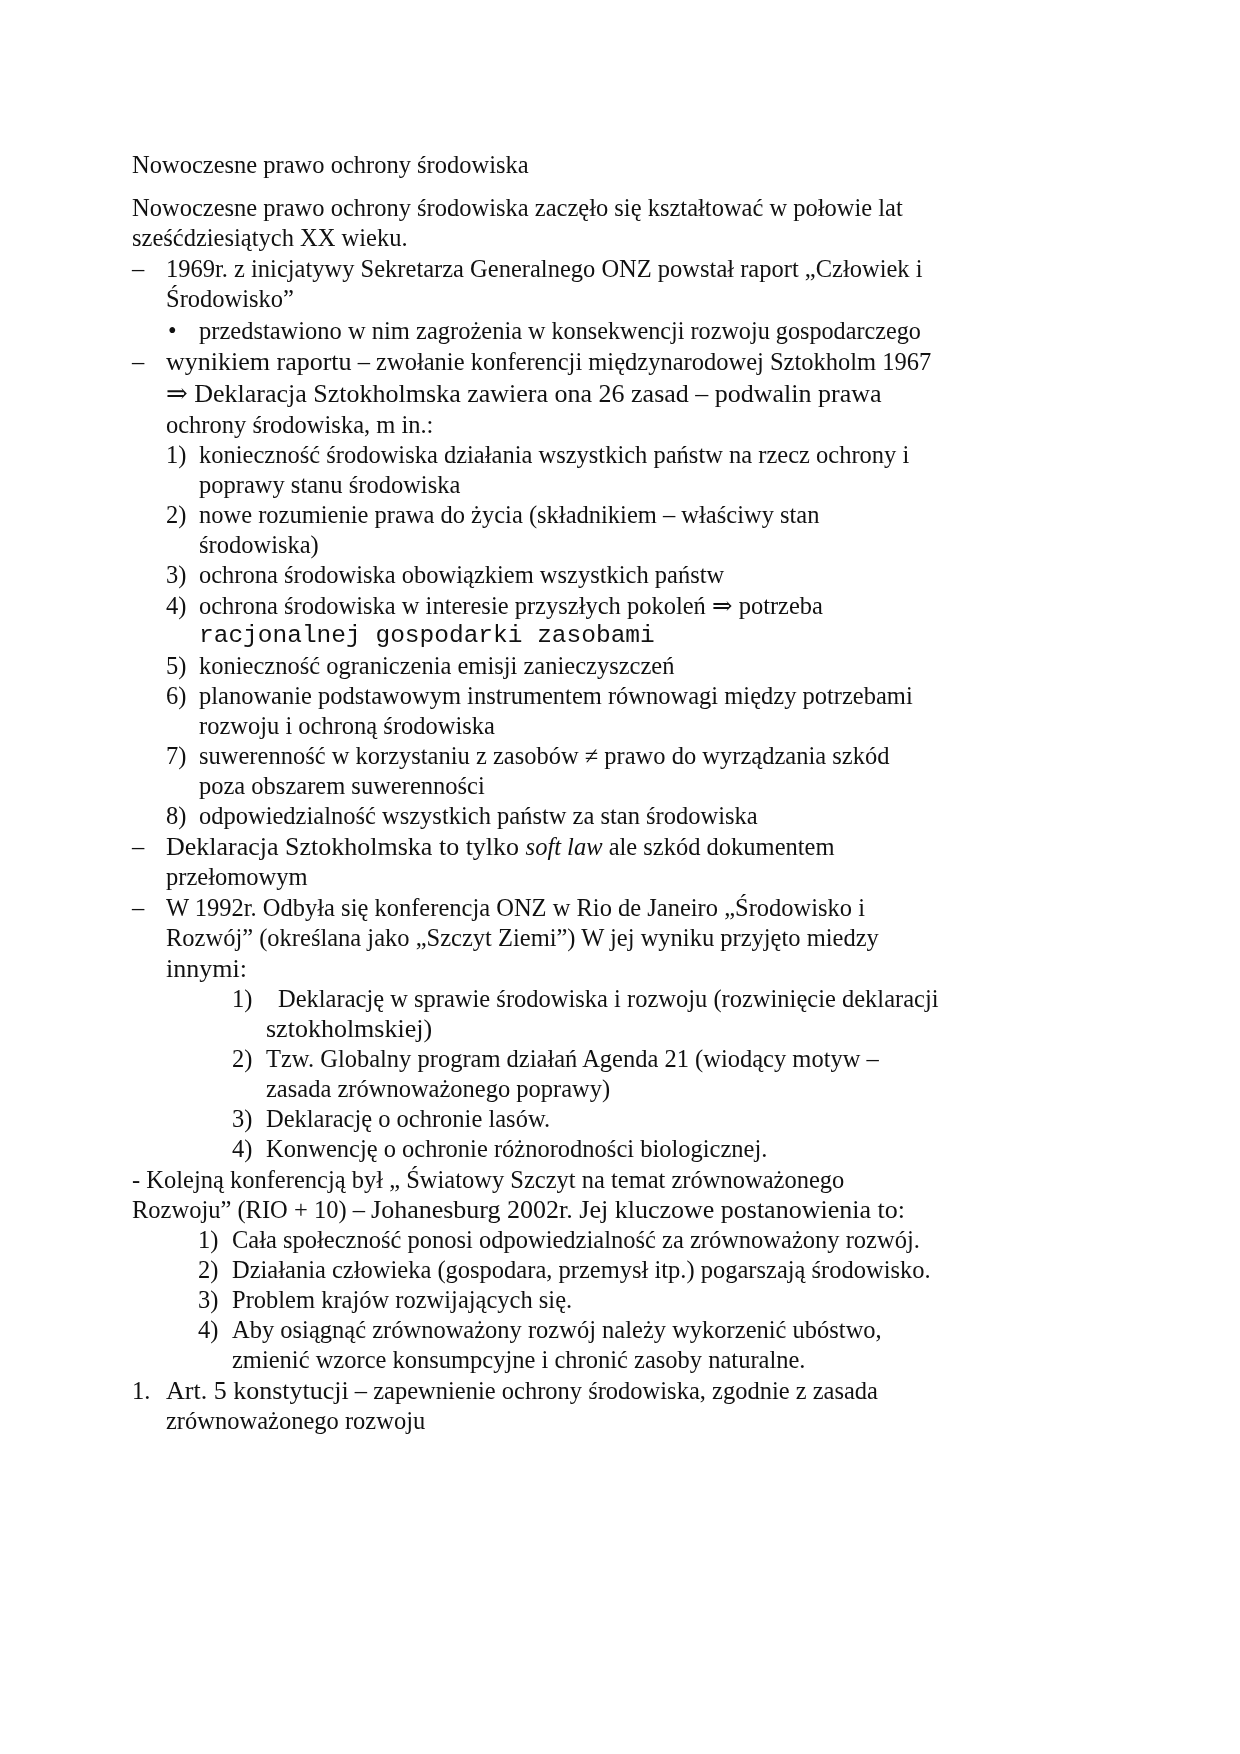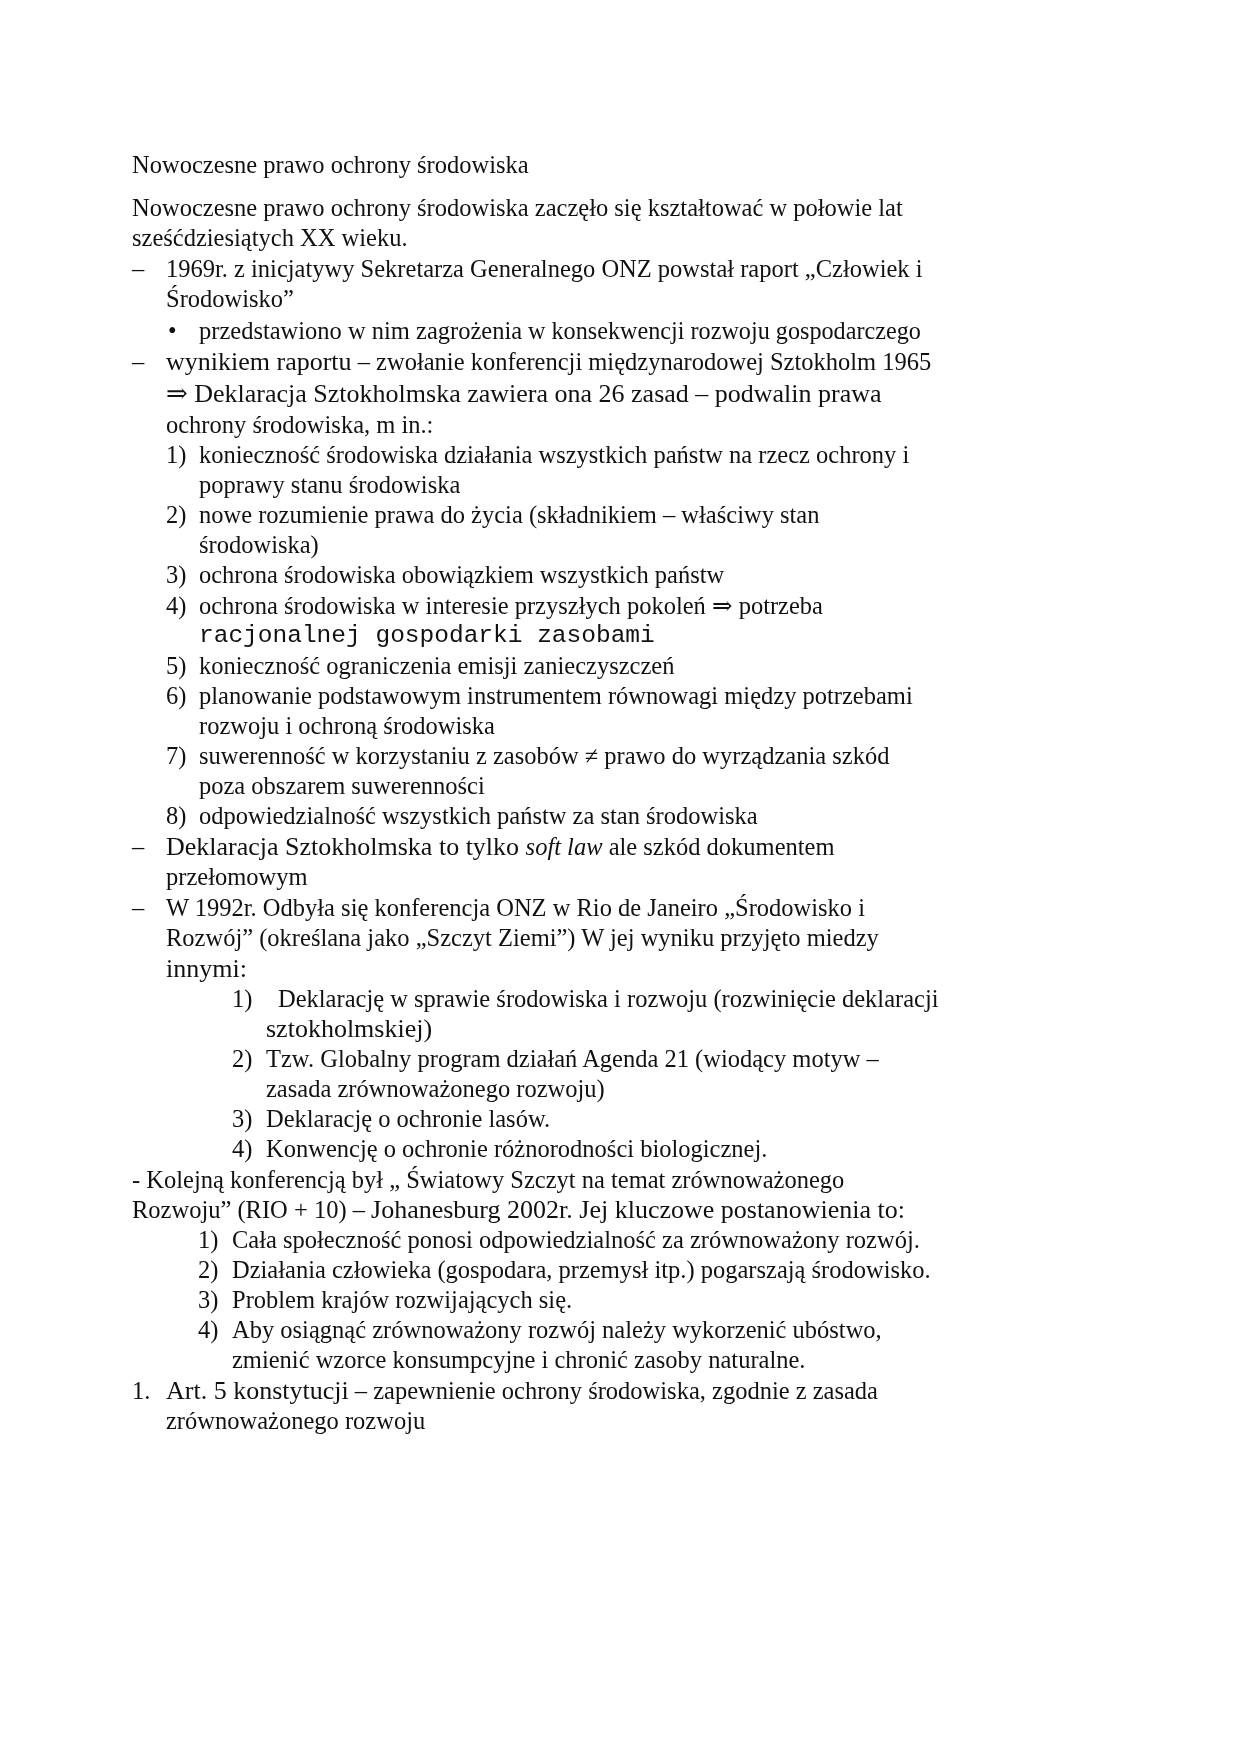--- a/index.html
+++ b/index.html
@@ -29,21 +29,21 @@
   <div class="marker" style="left:132px; top:254px;">–</div>
   <div class="line" style="left:166px; top:254px;">1969r. z inicjatywy Sekretarza Generalnego ONZ powstał raport „Człowiek i</div>
   <div class="line" style="left:166px; top:284px;">Środowisko”</div>
   <div class="marker" style="left:168px; top:316px;">•</div>
   <div class="line" style="left:199px; top:316px;">
     <span>przedstawiono w nim zagrożenia </span><span class="b cond" style="font-weight:normal;font-size:26px;">w konsekwencji rozwoju gospodarczego</span>
   </div>
 
   <div class="marker" style="left:132px; top:347px;">–</div>
   <div class="line" style="left:166px; top:347px;">
-    <span style="font-size:26px;">wynikiem raportu</span><span> – zwołanie konferencji międzynarodowej Sztokholm 1965</span>
+    <span style="font-size:26px;">wynikiem raportu</span><span> – zwołanie konferencji międzynarodowej Sztokholm 1967</span>
   </div>
   <div class="line" style="left:166px; top:379px; font-size:26px;">⇒ Deklaracja Sztokholmska zawiera ona 26 zasad – podwalin prawa</div>
   <div class="line" style="left:166px; top:410px;">ochrony środowiska, m in.:</div>
 
   <div class="marker" style="left:166px; top:440px;">1)</div>
   <div class="line" style="left:199px; top:440px;">konieczność środowiska działania wszystkich państw na rzecz ochrony i</div>
   <div class="line" style="left:199px; top:470px;">poprawy stanu środowiska</div>
 
   <div class="marker" style="left:166px; top:500px;">2)</div>
   <div class="line" style="left:199px; top:500px;">nowe rozumienie prawa do życia (składnikiem – właściwy stan</div>
@@ -80,21 +80,21 @@
   <div class="line" style="left:166px; top:893px;">W 1992r. Odbyła się konferencja ONZ w Rio de Janeiro „Środowisko i</div>
   <div class="line" style="left:166px; top:923px;">Rozwój” (określana jako „Szczyt Ziemi”) W jej wyniku przyjęto miedzy</div>
   <div class="line" style="left:166px; top:954px; font-size:26px;">innymi:</div>
 
   <div class="marker" style="left:232px; top:984px;">1)</div>
   <div class="line" style="left:266px; top:984px;margin-left:12px;">Deklarację w sprawie środowiska i rozwoju (rozwinięcie deklaracji</div>
   <div class="line" style="left:266px; top:1014px; font-size:26px;">sztokholmskiej)</div>
 
   <div class="marker" style="left:232px; top:1044px;">2)</div>
   <div class="line" style="left:266px; top:1044px;">Tzw. Globalny program działań Agenda 21 (wiodący motyw –</div>
-  <div class="line" style="left:266px; top:1074px;">zasada zrównoważonego rozwoju)</div>
+  <div class="line" style="left:266px; top:1074px;">zasada zrównoważonego poprawy)</div>
 
   <div class="marker" style="left:232px; top:1104px;">3)</div>
   <div class="line" style="left:266px; top:1104px;">Deklarację o ochronie lasów.</div>
 
   <div class="marker" style="left:232px; top:1134px;">4)</div>
   <div class="line" style="left:266px; top:1134px;">Konwencję o ochronie różnorodności biologicznej.</div>
 
   <div class="line" style="left:132px; top:1165px;">- Kolejną konferencją był „ Światowy Szczyt na temat zrównoważonego</div>
   <div class="line" style="left:132px; top:1195px;">
     <span>Rozwoju” (RIO + 10) – </span><span style="font-size:26px;">Johanesburg 2002r. Jej kluczowe postanowienia to:</span>

